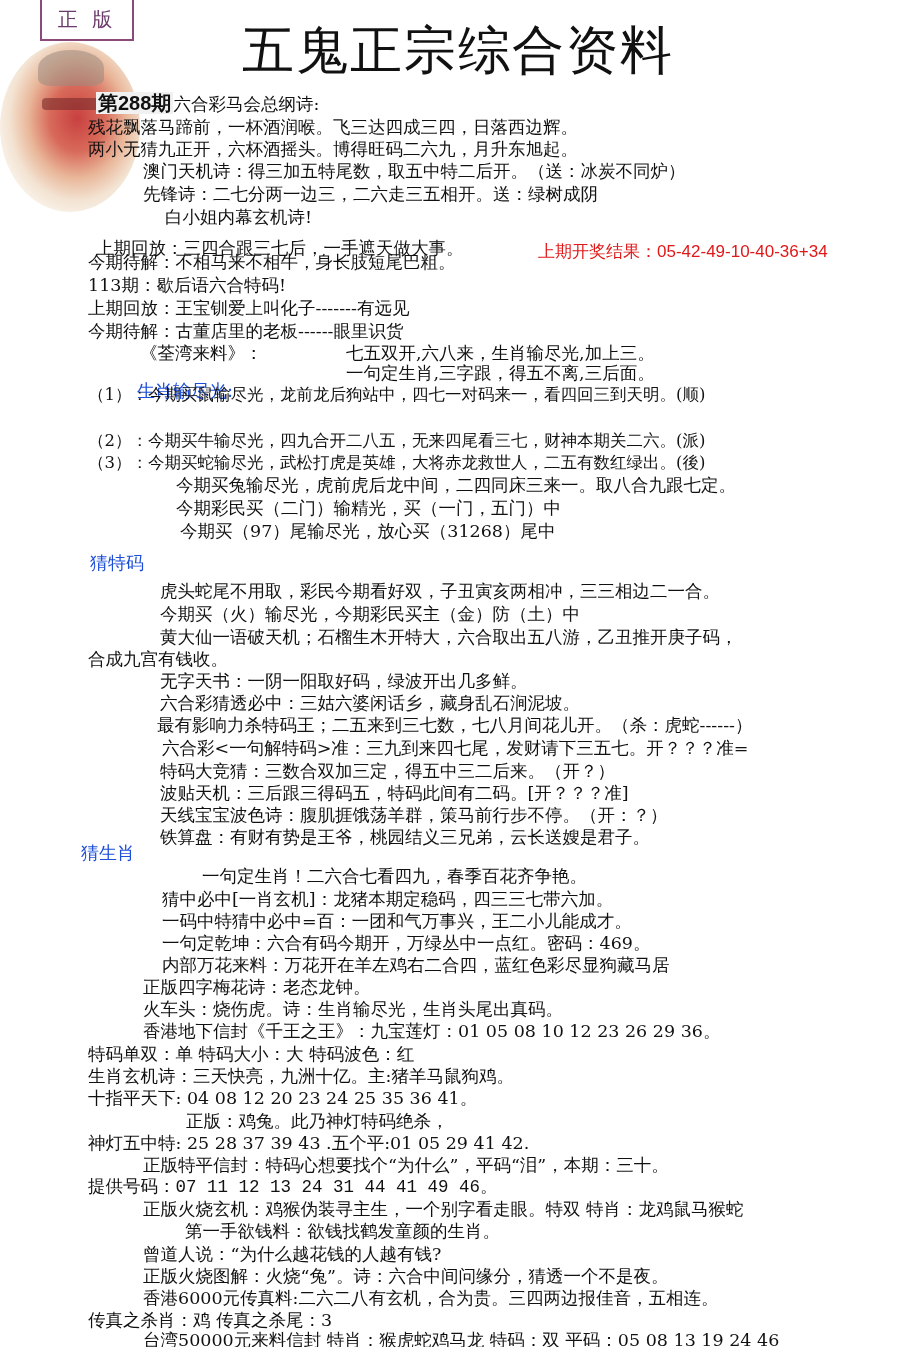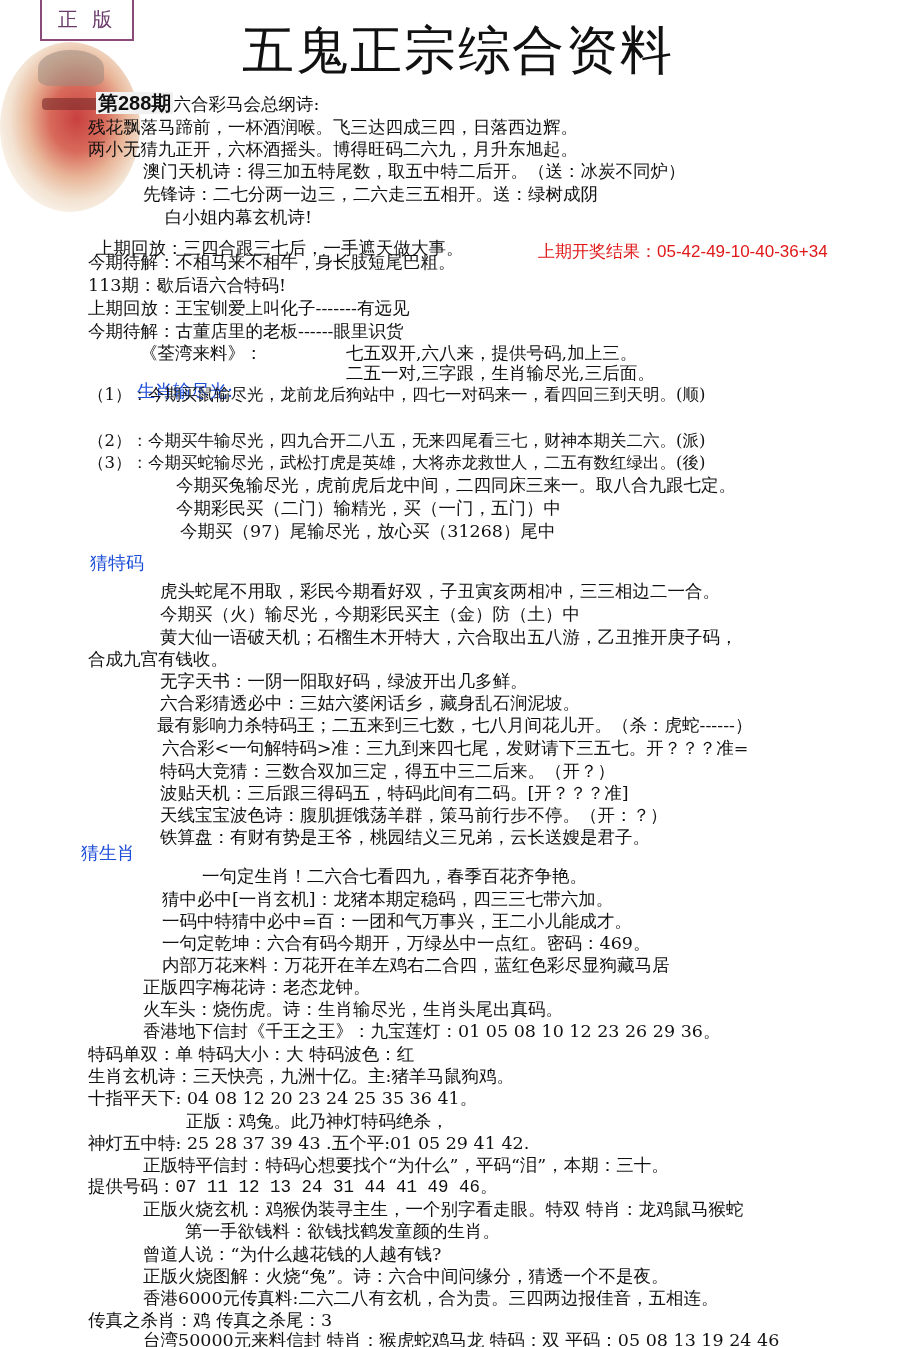--- a/index.html
+++ b/index.html
@@ -47,22 +47,22 @@
 <div class="line" style="left:143px;top:160px;">澳门天机诗：得三加五特尾数，取五中特二后开。（送：冰炭不同炉）</div>
 <div class="line" style="left:143px;top:183px;">先锋诗：二七分两一边三，二六走三五相开。送：绿树成阴</div>
 <div class="line" style="left:165px;top:206px;">白小姐内幕玄机诗!</div>
 <div class="line" style="left:96px;top:228px;margin-top:9px;">上期回放：三四合跟三七后，一手遮天做大事。</div>
 <div class="line" style="left:88px;top:251px;">今期待解：不相马来不相牛，身长肢短尾巴粗。</div>
 <div class="line red" style="left:538px;top:241px;">上期开奖结果：05-42-49-10-40-36+34</div>
 <div class="line" style="left:88px;top:274px;">113期：歇后语六合特码!</div>
 <div class="line" style="left:88px;top:297px;">上期回放：王宝钏爱上叫化子-------有远见</div>
 <div class="line" style="left:88px;top:320px;">今期待解：古董店里的老板------眼里识货</div>
 <div class="line" style="left:140px;top:342px;">《荃湾来料》：</div>
-<div class="line" style="left:346px;top:342px;">七五双开,六八来，提供号码,加上三。</div>
-<div class="line" style="left:346px;top:362px;">二五一对,三字跟，生肖输尽光,三后面。</div>
+<div class="line" style="left:346px;top:342px;">七五双开,六八来，生肖输尽光,加上三。</div>
+<div class="line" style="left:346px;top:362px;">一句定生肖,三字跟，得五不离,三后面。</div>
 
 <div class="line sec" style="left:137px;top:380px;">生肖输尽光:</div>
 <div class="line small" style="left:88px;top:384px;">（1）：今期买鼠输尽光，龙前龙后狗站中，四七一对码来一，看四回三到天明。(顺)</div>
 <div class="line small" style="left:88px;top:430px;">（2）：今期买牛输尽光，四九合开二八五，无来四尾看三七，财神本期关二六。(派)</div>
 <div class="line small" style="left:88px;top:452px;">（3）：今期买蛇输尽光，武松打虎是英雄，大将赤龙救世人，二五有数红绿出。(後)</div>
 <div class="line" style="left:176px;top:474px;">今期买兔输尽光，虎前虎后龙中间，二四同床三来一。取八合九跟七定。</div>
 <div class="line" style="left:176px;top:497px;">今期彩民买（二门）输精光，买（一门，五门）中</div>
 <div class="line" style="left:180px;top:520px;">今期买（97）尾输尽光，放心买（31268）尾中</div>
 
 <div class="line sec" style="left:90px;top:552px;">猜特码</div>

